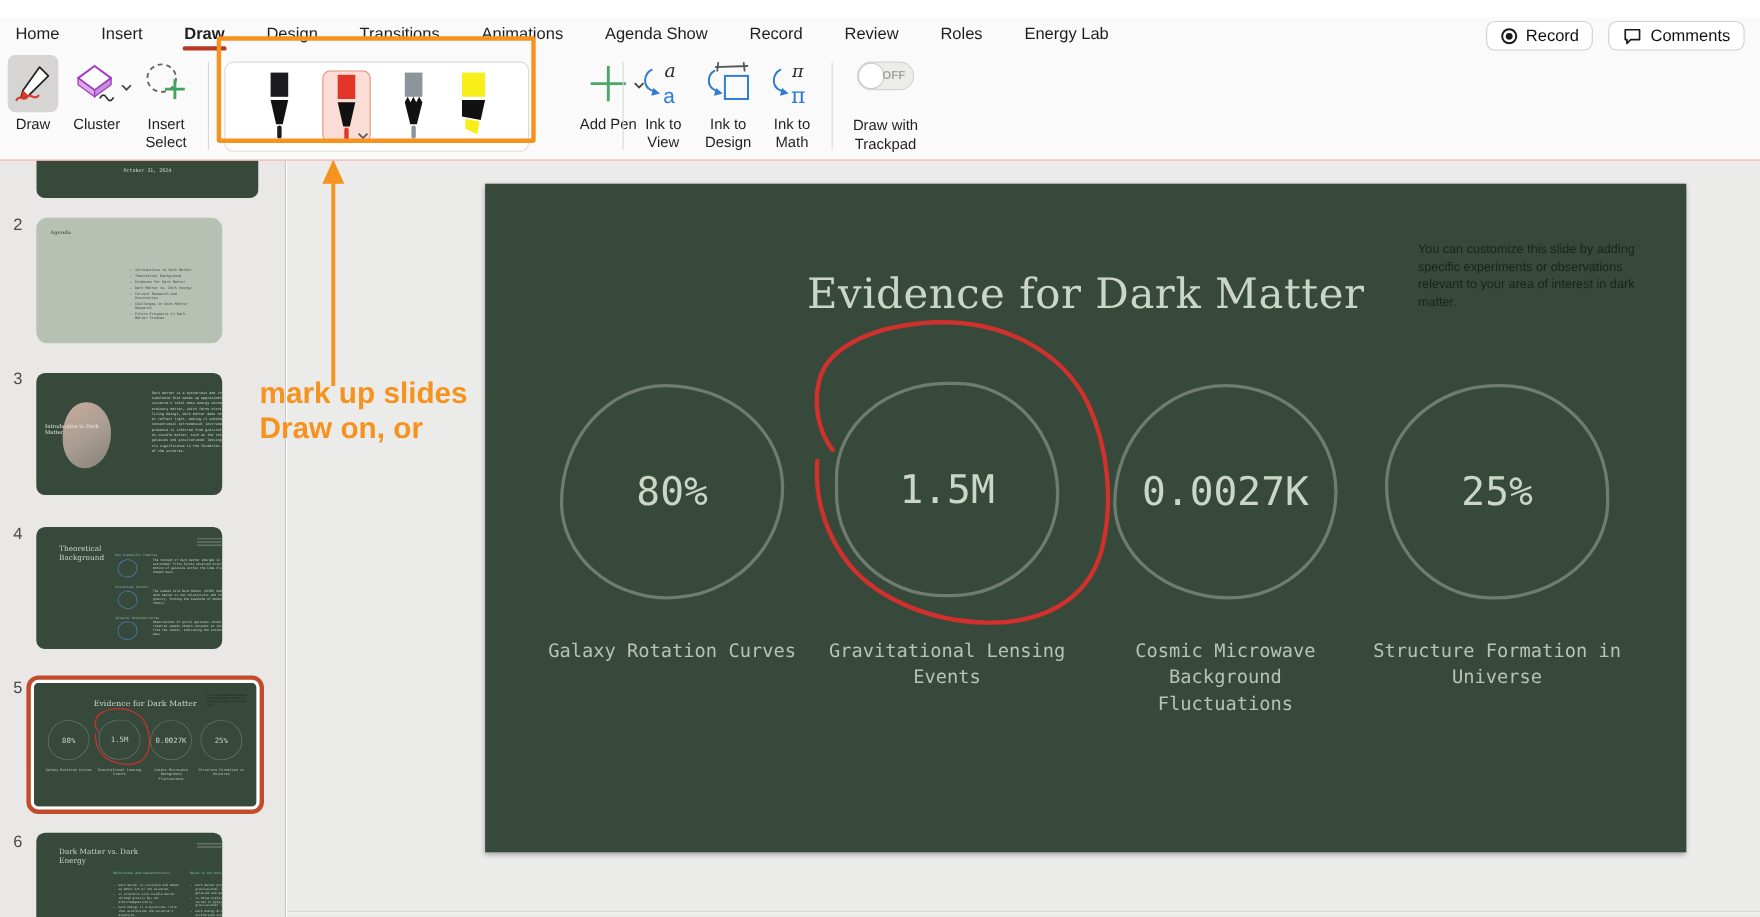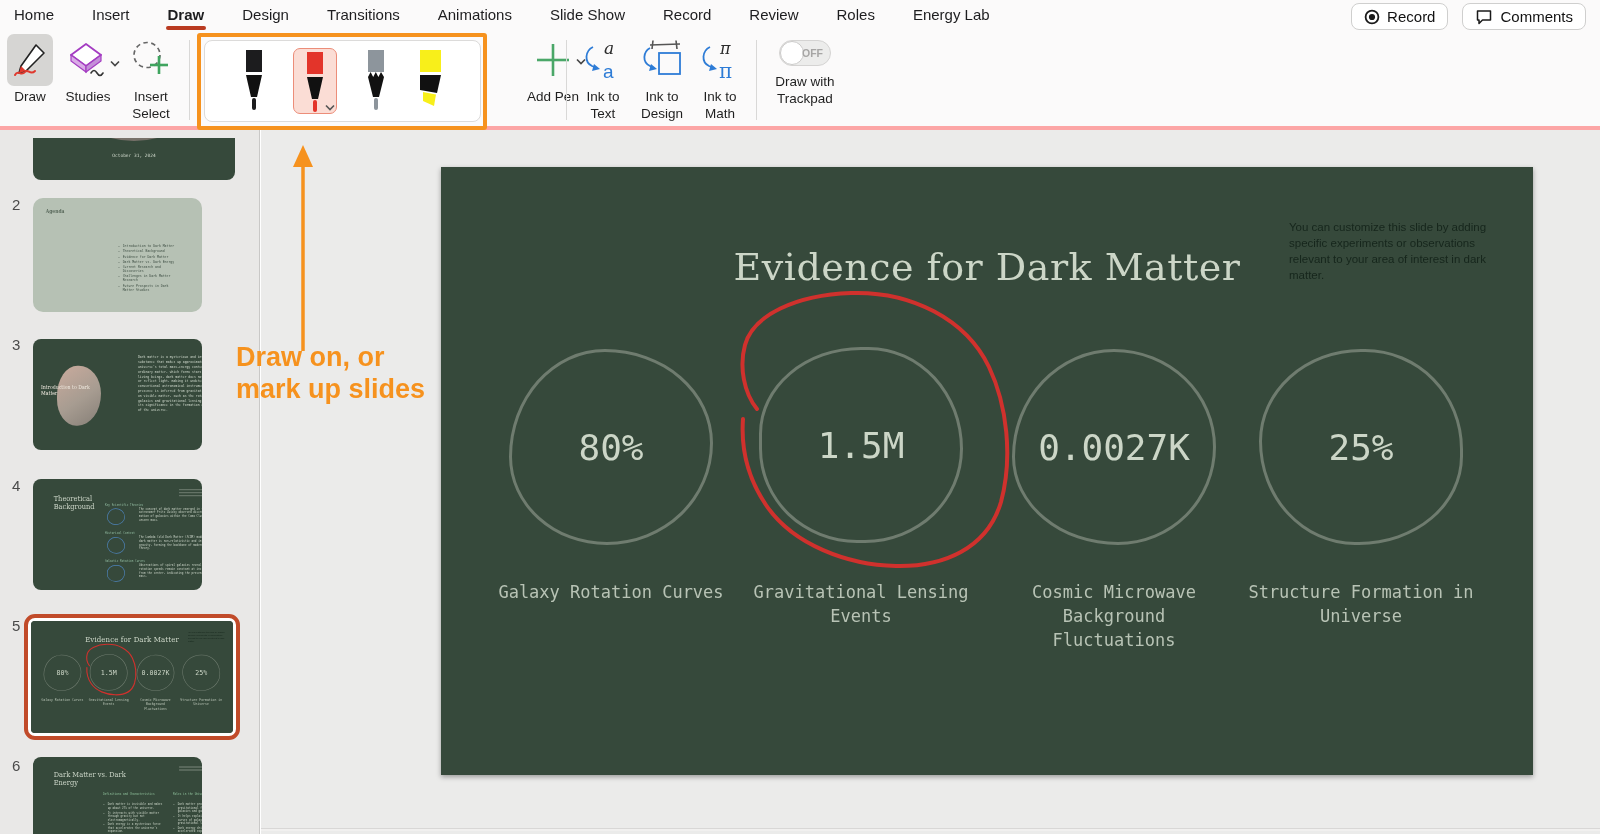--- a/index.html
+++ b/index.html
@@ -1,21 +1,21 @@
 <!DOCTYPE html>
 <html><head>
 <meta charset="utf-8">
 <style>
   * { box-sizing: border-box; margin: 0; padding: 0; }
   html,body { width:1600px; height:834px; overflow:hidden; background:#fff;
     font-family:"Liberation Sans", sans-serif; -webkit-font-smoothing:antialiased; }
 
   
-  .chrome { position:absolute; left:0; top:0; width:1600px; height:130px; background:#fbfafa;
-    border-bottom:4px solid #fca5a5; z-index:5; }
+  .chrome { position:absolute; left:0; top:16px; width:1600px; height:130px; background:#fbfafa;
+    border-bottom:1px solid #fca5a5; z-index:5; }
   .menubar { position:absolute; left:0; top:0; height:28px; width:100%; display:flex;
     align-items:center; padding-left:14px; gap:38px; }
   .menutab { font-size:15px; color:#1d1d1f; position:relative; cursor:default; white-space:nowrap; }
   .menutab.active { font-weight:700; }
   .menutab.active::after { content:""; position:absolute; left:-2px; right:-2px; bottom:-7px;
     height:3.5px; background:#b93a20; border-radius:2px; }
   .toppills { position:absolute; right:14px; top:3px; display:flex; gap:14px; }
   .pill { display:flex; align-items:center; gap:7px; height:27px; padding:0 12px;
     background:#fff; border:1px solid #cfcfce; border-radius:8px; font-size:15px; color:#111; }
 
@@ -29,21 +29,21 @@
 
   .pensbox { position:absolute; left:204px; top:12px; width:277px; height:82px; background:#fff;
     border:1px solid #dcdbda; border-radius:8px; display:flex; align-items:center;
     justify-content:center; gap:24px; }
   .pen { display:flex; align-items:center; justify-content:center; cursor:pointer; }
   .pen-sel { position:relative; background:#fbddd5; border:1.5px solid #ec8d79; border-radius:7px;
     padding:2px 6px 0; }
   .pen-sel .chev { position:absolute; right:1px; bottom:2px; }
 
   .toggle { width:52px; height:26px; border-radius:13px; background:#ececeb; border:1px solid #d4d3d2;
-    position:relative; margin:6px auto 8px;text-align:center; }
+    position:relative; margin:6px auto 24px;text-align:center; }
   .toggle .knob { position:absolute; left:0px; top:0px; width:24px; height:24px; border-radius:50%;
     background:#fff; border:1px solid #cccbca; }
   .toggle .state { position:absolute; right:7px; top:6px; font-size:10.5px; font-weight:700; color:#a6a5a4; }
 
   
   .panel { position:absolute; left:0; top:130px; width:260px; height:704px; background:#e9e8e7;
     border-right:1px solid #c9c8c7; overflow:hidden; z-index:2; }
   .snum { position:absolute; left:12px; font-size:15px; color:#4a4a4a; }
   .thumb { position:absolute; left:33px; width:169px; height:111px; border-radius:8px; overflow:hidden;
     background:#36493b; cursor:pointer; }
@@ -88,21 +88,21 @@
 <body>
 
 <div class="chrome">
   <div class="menubar">
     <span class="menutab">Home</span>
     <span class="menutab">Insert</span>
     <span class="menutab active">Draw</span>
     <span class="menutab">Design</span>
     <span class="menutab">Transitions</span>
     <span class="menutab">Animations</span>
-    <span class="menutab">Slide Show</span>
+    <span class="menutab">Agenda Show</span>
     <span class="menutab">Record</span>
     <span class="menutab">Review</span>
     <span class="menutab">Roles</span>
     <span class="menutab">Energy Lab</span>
   </div>
   <div class="toppills">
     <div class="pill">
       <svg width="16" height="16">
           <circle cx="8" cy="8" r="6.4" fill="none" stroke="#1a1a1a" stroke-width="1.8"></circle>
           <circle cx="8" cy="8" r="3.1" fill="#1a1a1a"></circle>
@@ -134,21 +134,21 @@
         <svg width="42" height="38">
           <polygon points="19,3 34,14 19,25 4,14" fill="#fff" stroke="#a43cc2" stroke-width="1.8" stroke-linejoin="round"></polygon>
           <polygon points="4,14 19,25 19,31 4,20" fill="#d9ace6" stroke="#a43cc2" stroke-width="1.2"></polygon>
           <polygon points="19,25 34,14 34,20 19,31" fill="#c490d8" stroke="#a43cc2" stroke-width="1.2"></polygon>
           <path d="M24 32 q3 -5 6 0 t6 0" fill="none" stroke="#333" stroke-width="1.6" stroke-linecap="round"></path>
         </svg>
       </div>
       <svg class="chev" style="position:absolute; right:-4px; top:26px;" width="10" height="7">
           <polyline points="1,1.5 5,5.5 9,1.5" fill="none" stroke="#444" stroke-width="1.6"></polyline>
         </svg>
-      <div>Studies</div>
+      <div>Cluster</div>
     </div>
 
     <div class="tool" style="left:122px;width:58px;">
       <div class="iconbox">
         <svg width="40" height="40">
           <ellipse cx="16" cy="15" rx="13" ry="12.5" fill="none" stroke="#666" stroke-width="1.7" stroke-dasharray="4.5 3.5"></ellipse>
           <line x1="28" y1="16" x2="28" y2="34" stroke="#3fa45f" stroke-width="2.6"></line>
           <line x1="19" y1="25" x2="37" y2="25" stroke="#3fa45f" stroke-width="2.6"></line>
         </svg>
       </div>
@@ -208,21 +208,21 @@
 
     <div class="tool" style="left:576px;width:54px;">
       <div class="iconbox">
         <svg width="46" height="44">
           <text x="24" y="16" font-family="DejaVu Serif, serif" font-style="italic" font-size="17" fill="#2b2b2b">a</text>
           <path d="M13 9 C5 13 4 24 12 28 L17 30" fill="none" stroke="#2e7cd6" stroke-width="1.8"></path>
           <polygon points="14,26 20,31 12,33" fill="#2e7cd6"></polygon>
           <text x="23" y="40" font-family="Liberation Sans, sans-serif" font-size="19" fill="#2e7cd6">a</text>
         </svg>
       </div>
-      <div style="width:44px;margin:0 auto;">Ink to Text</div>
+      <div style="width:44px;margin:0 auto;">Ink to View</div>
     </div>
 
     <div class="tool" style="left:634px;width:56px;">
       <div class="iconbox">
         <svg width="48" height="44">
           <line x1="12" y1="7" x2="42" y2="6" stroke="#555" stroke-width="1.6"></line>
           <line x1="15" y1="2.5" x2="14" y2="11" stroke="#555" stroke-width="1.6"></line>
           <line x1="38" y1="2.5" x2="39" y2="11" stroke="#555" stroke-width="1.6"></line>
           <path d="M12 10 C5 14 4 24 12 28 L16 30" fill="none" stroke="#2e7cd6" stroke-width="1.8"></path>
           <polygon points="13,26 19,31 11,33" fill="#2e7cd6"></polygon>
@@ -392,15 +392,15 @@
   </div>
   <div class="statusline"></div>
 </div>
 
 <div class="obox"></div>
 <svg class="callout-arrow" width="30" height="208">
   <polygon points="15,0 5,22 25,22" fill="#f6921e"></polygon>
   <line x1="15" y1="20" x2="15" y2="206" stroke="#f6921e" stroke-width="3.5"></line>
 </svg>
 <div class="callout-text">
+  <div>mark up slides</div>
   <div>Draw on, or</div>
-  <div>mark up slides</div>
 </div>
 
 </body></html>

